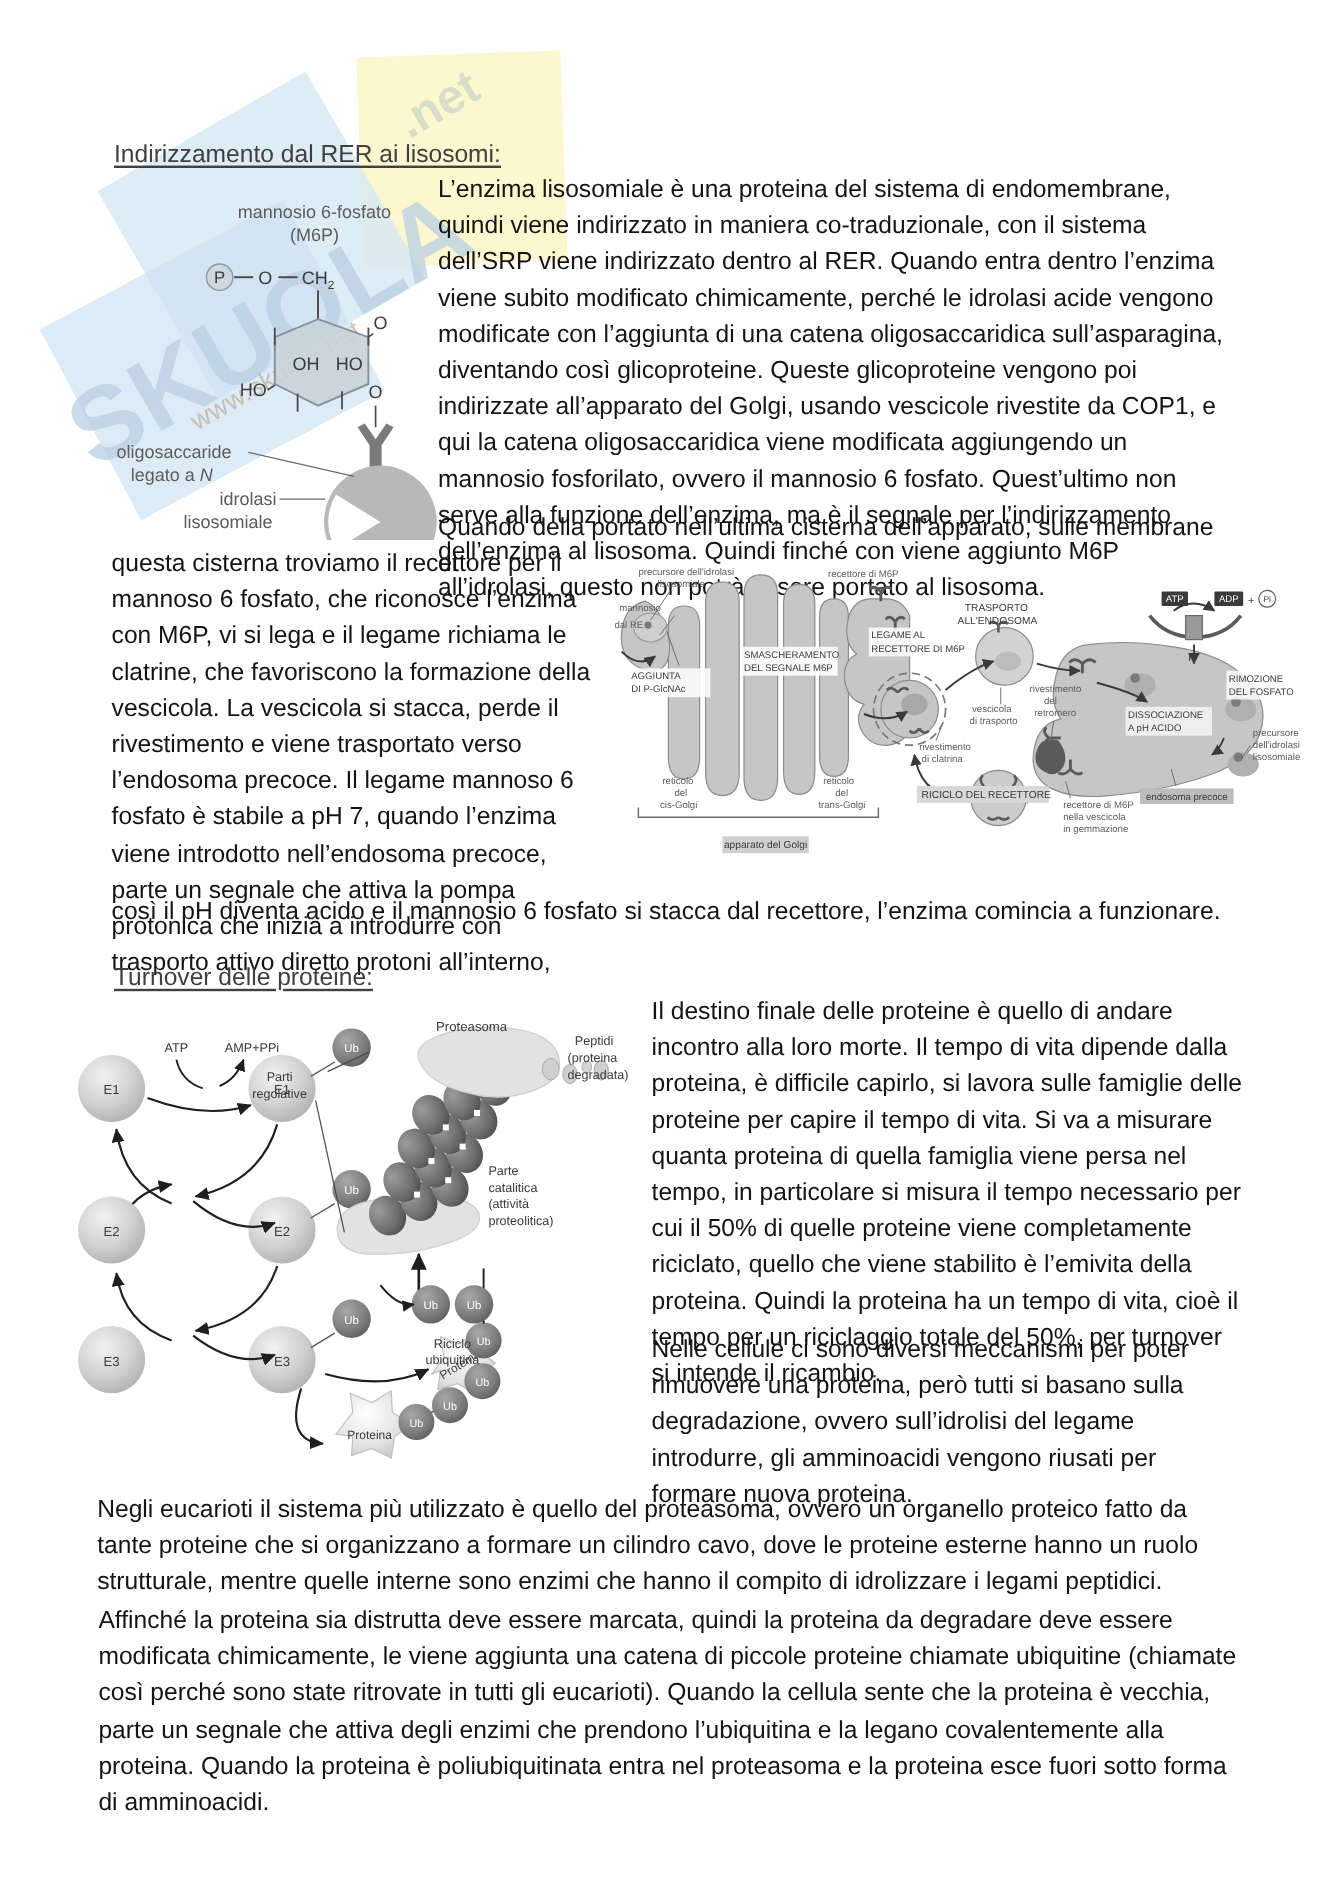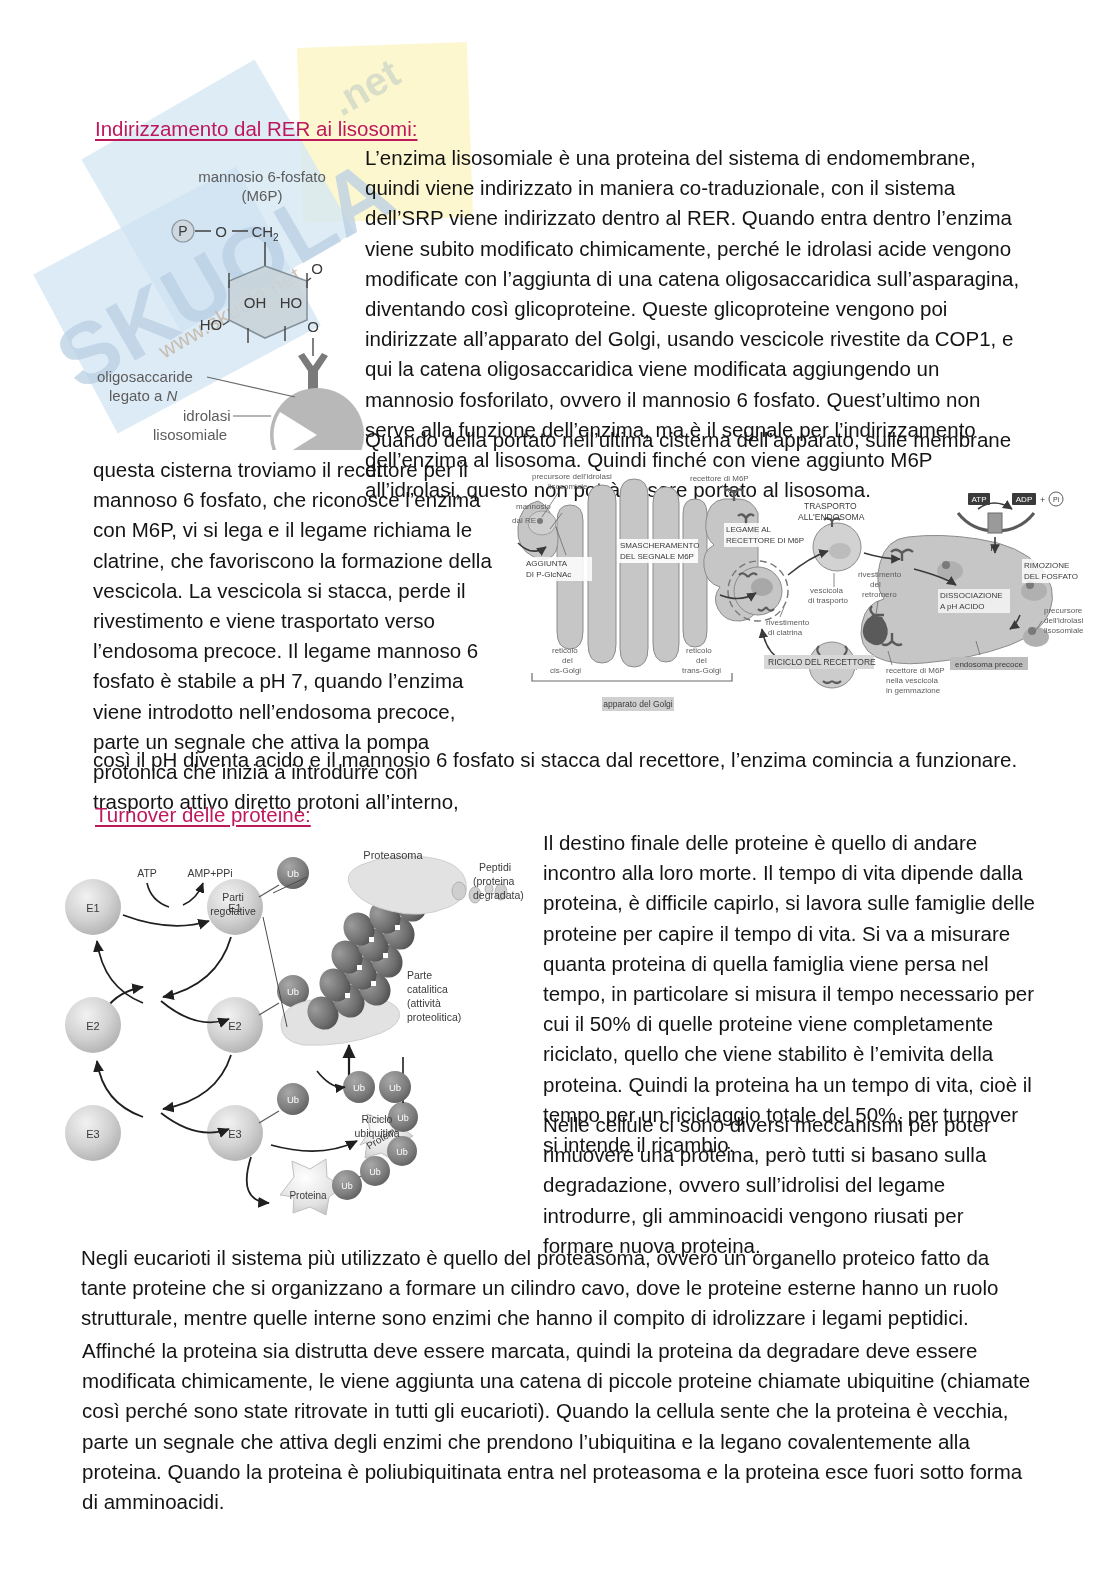--- a/index.html
+++ b/index.html
@@ -82,21 +82,21 @@
     white-space: nowrap;
     letter-spacing: .5px;
   }
 
   
   #content { position: relative; z-index: 2; }
 
   .heading {
     position: absolute;
     font-size: 20.5px;
-    color: #be185d;
+    color: #404040;
     text-decoration: underline;
     text-underline-offset: 3px;
     white-space: nowrap;
   }
   .para {
     position: absolute;
     font-size: 20.5px;
     line-height: 30.2px;
     color: #141414;
     text-align: left;

